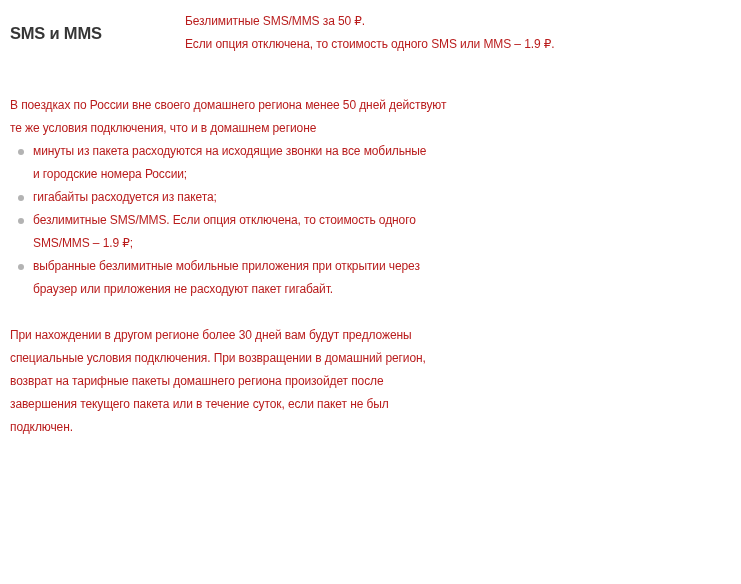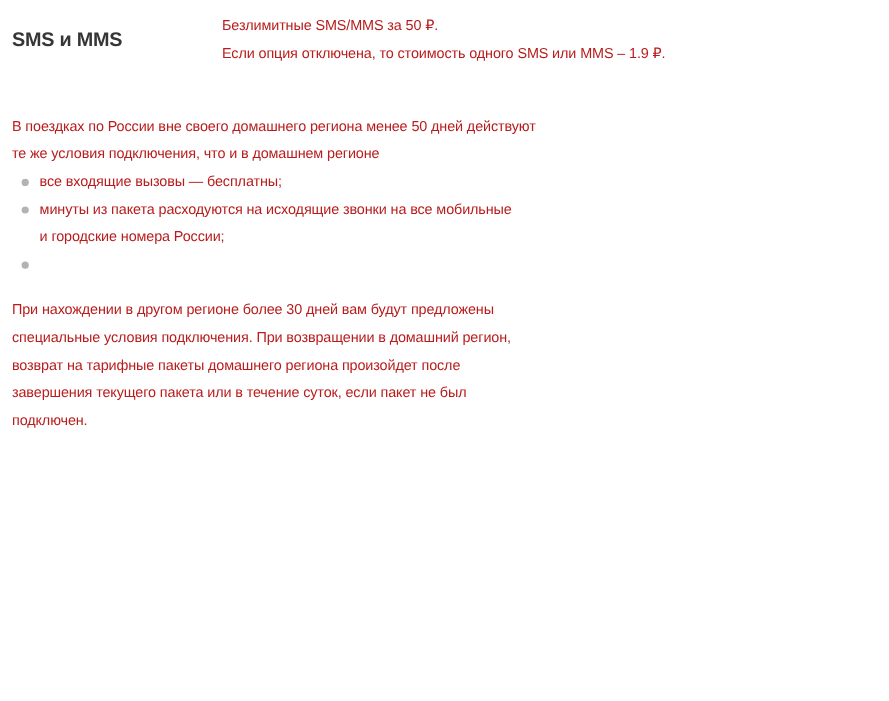--- a/index.html
+++ b/index.html
@@ -84,36 +84,43 @@
 Если опция отключена, то стоимость одного SMS или MMS – 1.9 ₽.</p>
     </div>
   </section>
 
   <section class="row row-2">
     <div class="content-col">
       <p class="para">В поездках по России вне своего домашнего региона менее 50 дней действуют
 те же условия подключения, что и в домашнем регионе</p>
       <ul class="bullets">
 
-          <li class="bullet-item">
-            <span class="dot"></span>
-            <span class="bullet-text">все входящие вызовы — бесплатны;</span>
-          </li>
 
           <li class="bullet-item">
             <span class="dot"></span>
             <span class="bullet-text">минуты из пакета расходуются на исходящие звонки на все мобильные
 и городские номера России;</span>
           </li>
 
           <li class="bullet-item">
             <span class="dot"></span>
+            <span class="bullet-text">гигабайты расходуется из пакета;</span>
           </li>
 
+          <li class="bullet-item">
+            <span class="dot"></span>
+            <span class="bullet-text">безлимитные SMS/MMS. Если опция отключена, то стоимость одного
+SMS/MMS – 1.9 ₽;</span>
+          </li>
 
+          <li class="bullet-item">
+            <span class="dot"></span>
+            <span class="bullet-text">выбранные безлимитные мобильные приложения при открытии через
+браузер или приложения не расходуют пакет гигабайт.</span>
+          </li>
         </ul>
       <p class="para closing">При нахождении в другом регионе более 30 дней вам будут предложены
 специальные условия подключения. При возвращении в домашний регион,
 возврат на тарифные пакеты домашнего региона произойдет после
 завершения текущего пакета или в течение суток, если пакет не был
 подключен.</p>
     </div>
   </section>
 
 </div>

